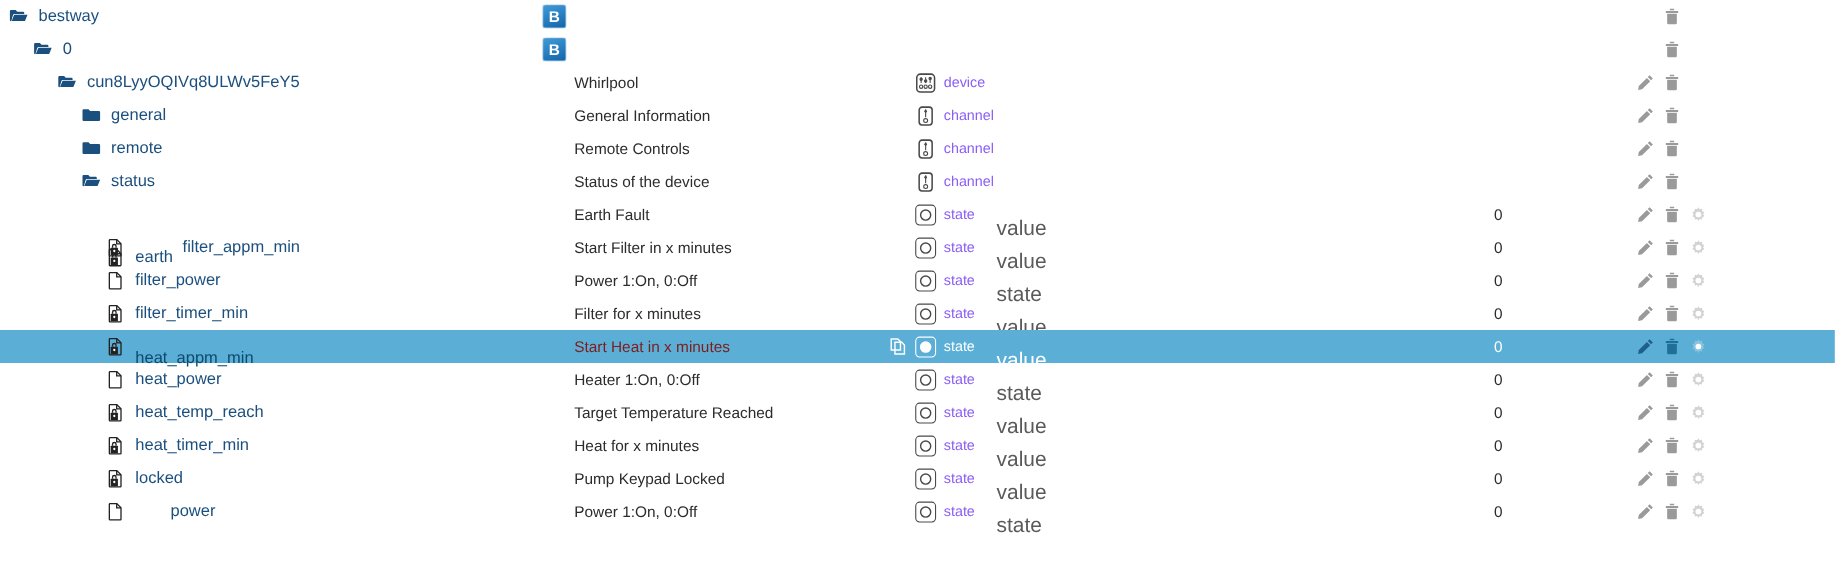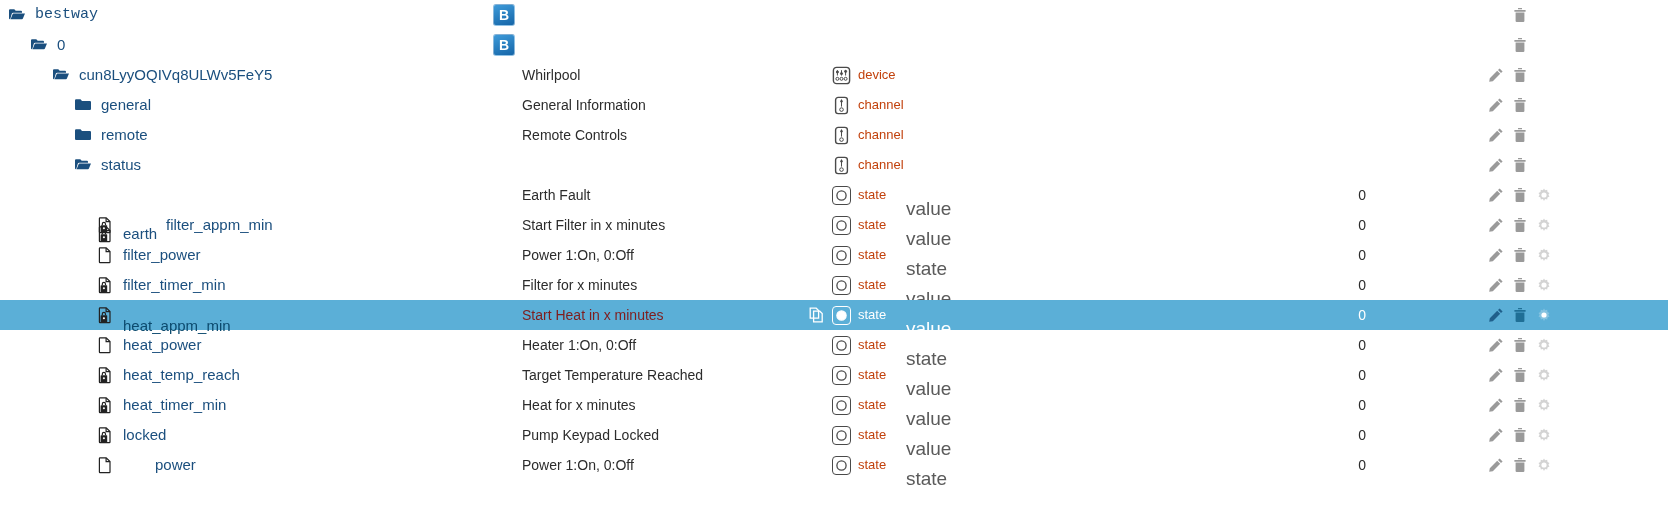--- a/index.html
+++ b/index.html
@@ -69,21 +69,21 @@
   .type-box{
     width:19px;height:19px;
     border:1.5px solid #4a4a4a;border-radius:4px;
     box-sizing:border-box;
     display:flex;align-items:center;justify-content:center;
     background:transparent;
   }
   .row.selected .type-box{border-color:#ffffff;}
   .c-typelabel{
     position:absolute;left:858px;top:0;height:30px;line-height:30px;
-    font-size:13px;color:#c2410c;white-space:nowrap;
+    font-size:13px;color:#8b5cf6;white-space:nowrap;
   }
   .row.selected .c-typelabel{color:#ffffff;}
   .c-role{
     position:absolute;left:906px;top:14px;height:30px;line-height:30px;
     font-size:19px;color:#5a5a5a;white-space:nowrap;
   }
   .row.selected .c-role{color:#ffffff;}
 
   
   .c-value{
@@ -110,21 +110,21 @@
   .act-gear svg{fill:#d3d3d3;}
   .row.selected .act-edit svg{fill:#1f5f8b;}
   .row.selected .act-del  svg{fill:#1f6f96;}
   .row.selected .act-gear svg{fill:#86c3e0;}
 </style>
 </head>
 <body>
 
 <div id="tree">
     <div class="row">
-      <div class="c-name" style="left: 8px; font-family: Liberation Mono, monospace;">
+      <div class="c-name" style="left: 8px;">
         <span class="tree-icon">
           <svg width="18" height="18" viewBox="0 0 18 18" aria-hidden="true">
             <path fill="#1b4f7e" d="M1 4.2a1 1 0 0 1 1-1h4.3l1.4 1.5H13a1 1 0 0 1 1 1v1H5.2a1.5 1.5 0 0 0-1.45 1.1L2.2 13.3H2a1 1 0 0 1-1-1z"></path>
             <path fill="#1b4f7e" d="M4.6 8.2a1 1 0 0 1 .96-.72H17l-2.1 5.1a1 1 0 0 1-.93.62H2.6z"></path>
           </svg>
         </span>
         <span class="name-label">bestway</span>
       </div>
       <div class="c-badge">
         <div class="bbadge">B</div>
@@ -304,20 +304,21 @@
     <div class="row">
       <div class="c-name" style="left: 74px;">
         <span class="tree-icon">
           <svg width="18" height="18" viewBox="0 0 18 18" aria-hidden="true">
             <path fill="#1b4f7e" d="M1 4.2a1 1 0 0 1 1-1h4.3l1.4 1.5H13a1 1 0 0 1 1 1v1H5.2a1.5 1.5 0 0 0-1.45 1.1L2.2 13.3H2a1 1 0 0 1-1-1z"></path>
             <path fill="#1b4f7e" d="M4.6 8.2a1 1 0 0 1 .96-.72H17l-2.1 5.1a1 1 0 0 1-.93.62H2.6z"></path>
           </svg>
         </span>
         <span class="name-label">status</span>
       </div>
+      <div class="c-desc">Status of the device</div>
       <div class="c-type">
         <svg width="19" height="19" viewBox="0 0 19 19" aria-hidden="true">
           <rect x="3.6" y="1.4" width="11.8" height="16.2" rx="2.6" fill="none" stroke="#4a4a4a" stroke-width="1.4"></rect>
           <path d="M9.5 3.4v7.2" stroke="#4a4a4a" stroke-width="1"></path>
           <circle cx="9.5" cy="5.2" r="1.2" fill="#4a4a4a"></circle>
           <circle cx="9.5" cy="13.6" r="1.8" fill="none" stroke="#4a4a4a" stroke-width="1"></circle>
         </svg>
       </div>
       <div class="c-typelabel">channel</div>
       <div class="c-actions">

